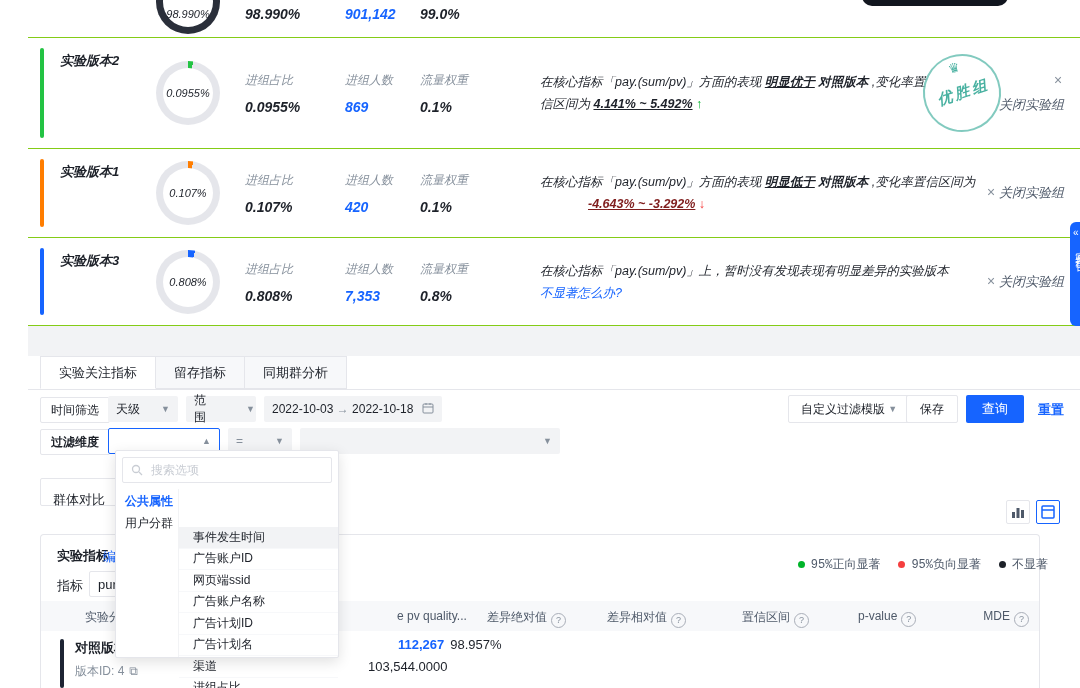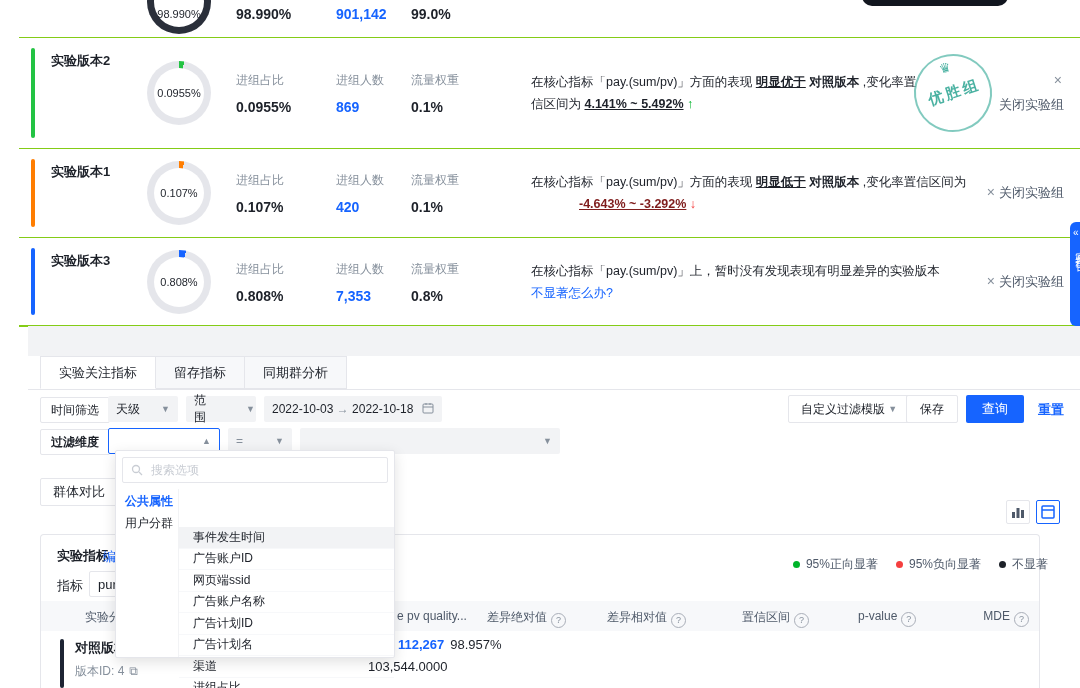--- a/index.html
+++ b/index.html
@@ -1,20 +1,20 @@
 <!DOCTYPE html>
 <html><head>
 <meta charset="utf-8">
 <style>
   html,body{margin:0;padding:0;background:#fff;}
   body{font-family:"Liberation Sans","DejaVu Sans",sans-serif;color:#1d2129;}
   .stage{position:relative;width:1080px;height:688px;overflow:hidden;background:#fff;}
 
   
-  .row{position:absolute;left:19px;right:0;background:#fff;border-bottom:2px solid #84cc16;}
+  .row{position:absolute;left:28px;right:0;background:#fff;border-bottom:2px solid #84cc16;font-style:italic;}
   .row-top{top:0;height:37px;overflow:hidden;}
   .row-v2{top:38px;height:110px;}
   .row-v1{top:149px;height:88px;}
   .row-v3{top:238px;height:87px;}
   .vbar{position:absolute;left:12px;top:10px;bottom:10px;width:4px;border-radius:2px;}
   .vbar.green{background:#23c343}.vbar.orange{background:#ff7d00}.vbar.blue{background:#1664ff}
   .rname{position:absolute;left:32px;top:14px;font-weight:bold;font-size:13px;}
   .donut{position:absolute;left:128px;width:64px;height:64px;border-radius:50%;}
   .row-v2 .donut{top:23px}.row-v1 .donut,.row-v3 .donut{top:12px}
   .donut::after{content:"";position:absolute;inset:7px;background:#fff;border-radius:50%;}
@@ -65,38 +65,38 @@
   .sel{position:absolute;height:26px;background:#f2f3f5;border-radius:2px;font-size:12px;color:#1d2129;display:flex;align-items:center;padding:0 8px;box-sizing:border-box;cursor:pointer;}
   .caret{margin-left:auto;color:#86909c;font-size:9px;}
   .sel-focus{background:#fff;border:1px solid #1664ff;}
   .sel-dis{color:#86909c;}
   .dateicon{margin-left:auto;}
   .btnw{position:absolute;height:28px;border:1px solid #e5e6eb;border-radius:2px;background:#fff;font-size:12px;display:flex;align-items:center;justify-content:center;padding:0 12px;box-sizing:border-box;cursor:pointer;}
   .btn-primary{position:absolute;height:28px;border-radius:2px;background:#1664ff;color:#fff;font-size:13px;display:flex;align-items:center;justify-content:center;padding:0 16px;box-sizing:border-box;cursor:pointer;border:none;}
   .link-reset{position:absolute;color:#1664ff;font-size:13px;font-weight:bold;cursor:pointer;}
 
   
-  .panel{position:absolute;left:115px;top:450px;width:280px;height:208px;background:#fff;border:1px solid #e5e6eb;border-radius:2px;box-shadow:0 4px 14px rgba(0,0,0,.12);z-index:30;box-sizing:border-box;}
+  .panel{position:absolute;left:115px;top:450px;width:224px;height:208px;background:#fff;border:1px solid #e5e6eb;border-radius:2px;box-shadow:0 4px 14px rgba(0,0,0,.12);z-index:30;box-sizing:border-box;}
   .psearch{margin:6px;height:26px;border:1px solid #e5e6eb;border-radius:2px;display:flex;align-items:center;padding:0 8px;gap:6px;box-sizing:border-box;}
   .psearch input{border:none;outline:none;flex:1;font-size:12px;font-family:inherit;color:#1d2129;background:transparent;}
   .psearch input::placeholder{color:#c9cdd4;}
   .pbody{position:absolute;top:38px;left:0;right:0;bottom:0;display:flex;}
   .pcats{width:63px;border-right:1px solid #f2f3f5;padding-top:2px;box-sizing:border-box;}
   .pcat{height:21.5px;line-height:21.5px;padding-left:9px;font-size:12px;cursor:pointer;color:#1d2129;}
   .pcat.active{color:#1664ff;font-weight:bold;}
   .popts{flex:1;padding-top:2px;margin-top:36px;}
   .popt{height:21.5px;display:flex;align-items:center;padding-left:14px;font-size:12px;color:#1d2129;box-sizing:border-box;border-bottom:1px solid #f7f8fa;cursor:pointer;}
   .popt:first-child{background:#f2f3f5;}
 
-  .btn-group{position:absolute;left:40px;top:478px;height:28px;line-height:26px;padding:0 12px;border:1px solid #e5e6eb;border-radius:2px;font-size:13px;background:#fff;z-index:5;cursor:pointer;box-sizing:border-box;}
+  .btn-group{position:absolute;left:40px;top:478px;height:28px;line-height:26px;padding:8px 12px;border:1px solid #e5e6eb;border-radius:2px;font-size:13px;background:#fff;z-index:5;cursor:pointer;box-sizing:border-box;}
 
   .vt{position:absolute;top:500px;width:24px;height:24px;border:1px solid #e5e6eb;border-radius:2px;display:flex;align-items:center;justify-content:center;background:#fff;cursor:pointer;box-sizing:border-box;}
   .vt.active{border-color:#1664ff;}
 
-  .legend{position:absolute;top:556px;right:32px;display:flex;gap:18px;font-size:12px;color:#4e5969;align-items:center;z-index:5;}
+  .legend{position:absolute;top:556px;right:32px;display:flex;gap:18px;font-size:12px;color:#4e5969;align-items:center;z-index:5;font-family:Liberation Mono, monospace;}
   .litem{display:flex;align-items:center;}
   .dot{width:7px;height:7px;border-radius:50%;display:inline-block;margin-right:6px;}
   .dot.g{background:#00b42a}.dot.r{background:#f53f3f}.dot.k{background:#1d2129}
 
   
   .mcard{position:absolute;left:40px;right:40px;top:534px;bottom:0;border:1px solid #e5e6eb;border-bottom:none;border-radius:4px 4px 0 0;background:#fff;}
   .mtitle{position:absolute;left:16px;top:12px;font-weight:bold;font-size:13px;}
   .medit{position:absolute;left:62px;top:13px;color:#1664ff;font-size:13px;cursor:pointer;white-space:nowrap;}
   .mlabel{position:absolute;left:16px;top:42px;font-size:13px;}
   .msel{position:absolute;left:48px;top:36px;width:190px;height:26px;border:1px solid #e5e6eb;border-radius:2px;font-size:13px;display:flex;align-items:center;padding:0 8px;background:#fff;box-sizing:border-box;cursor:pointer;}

